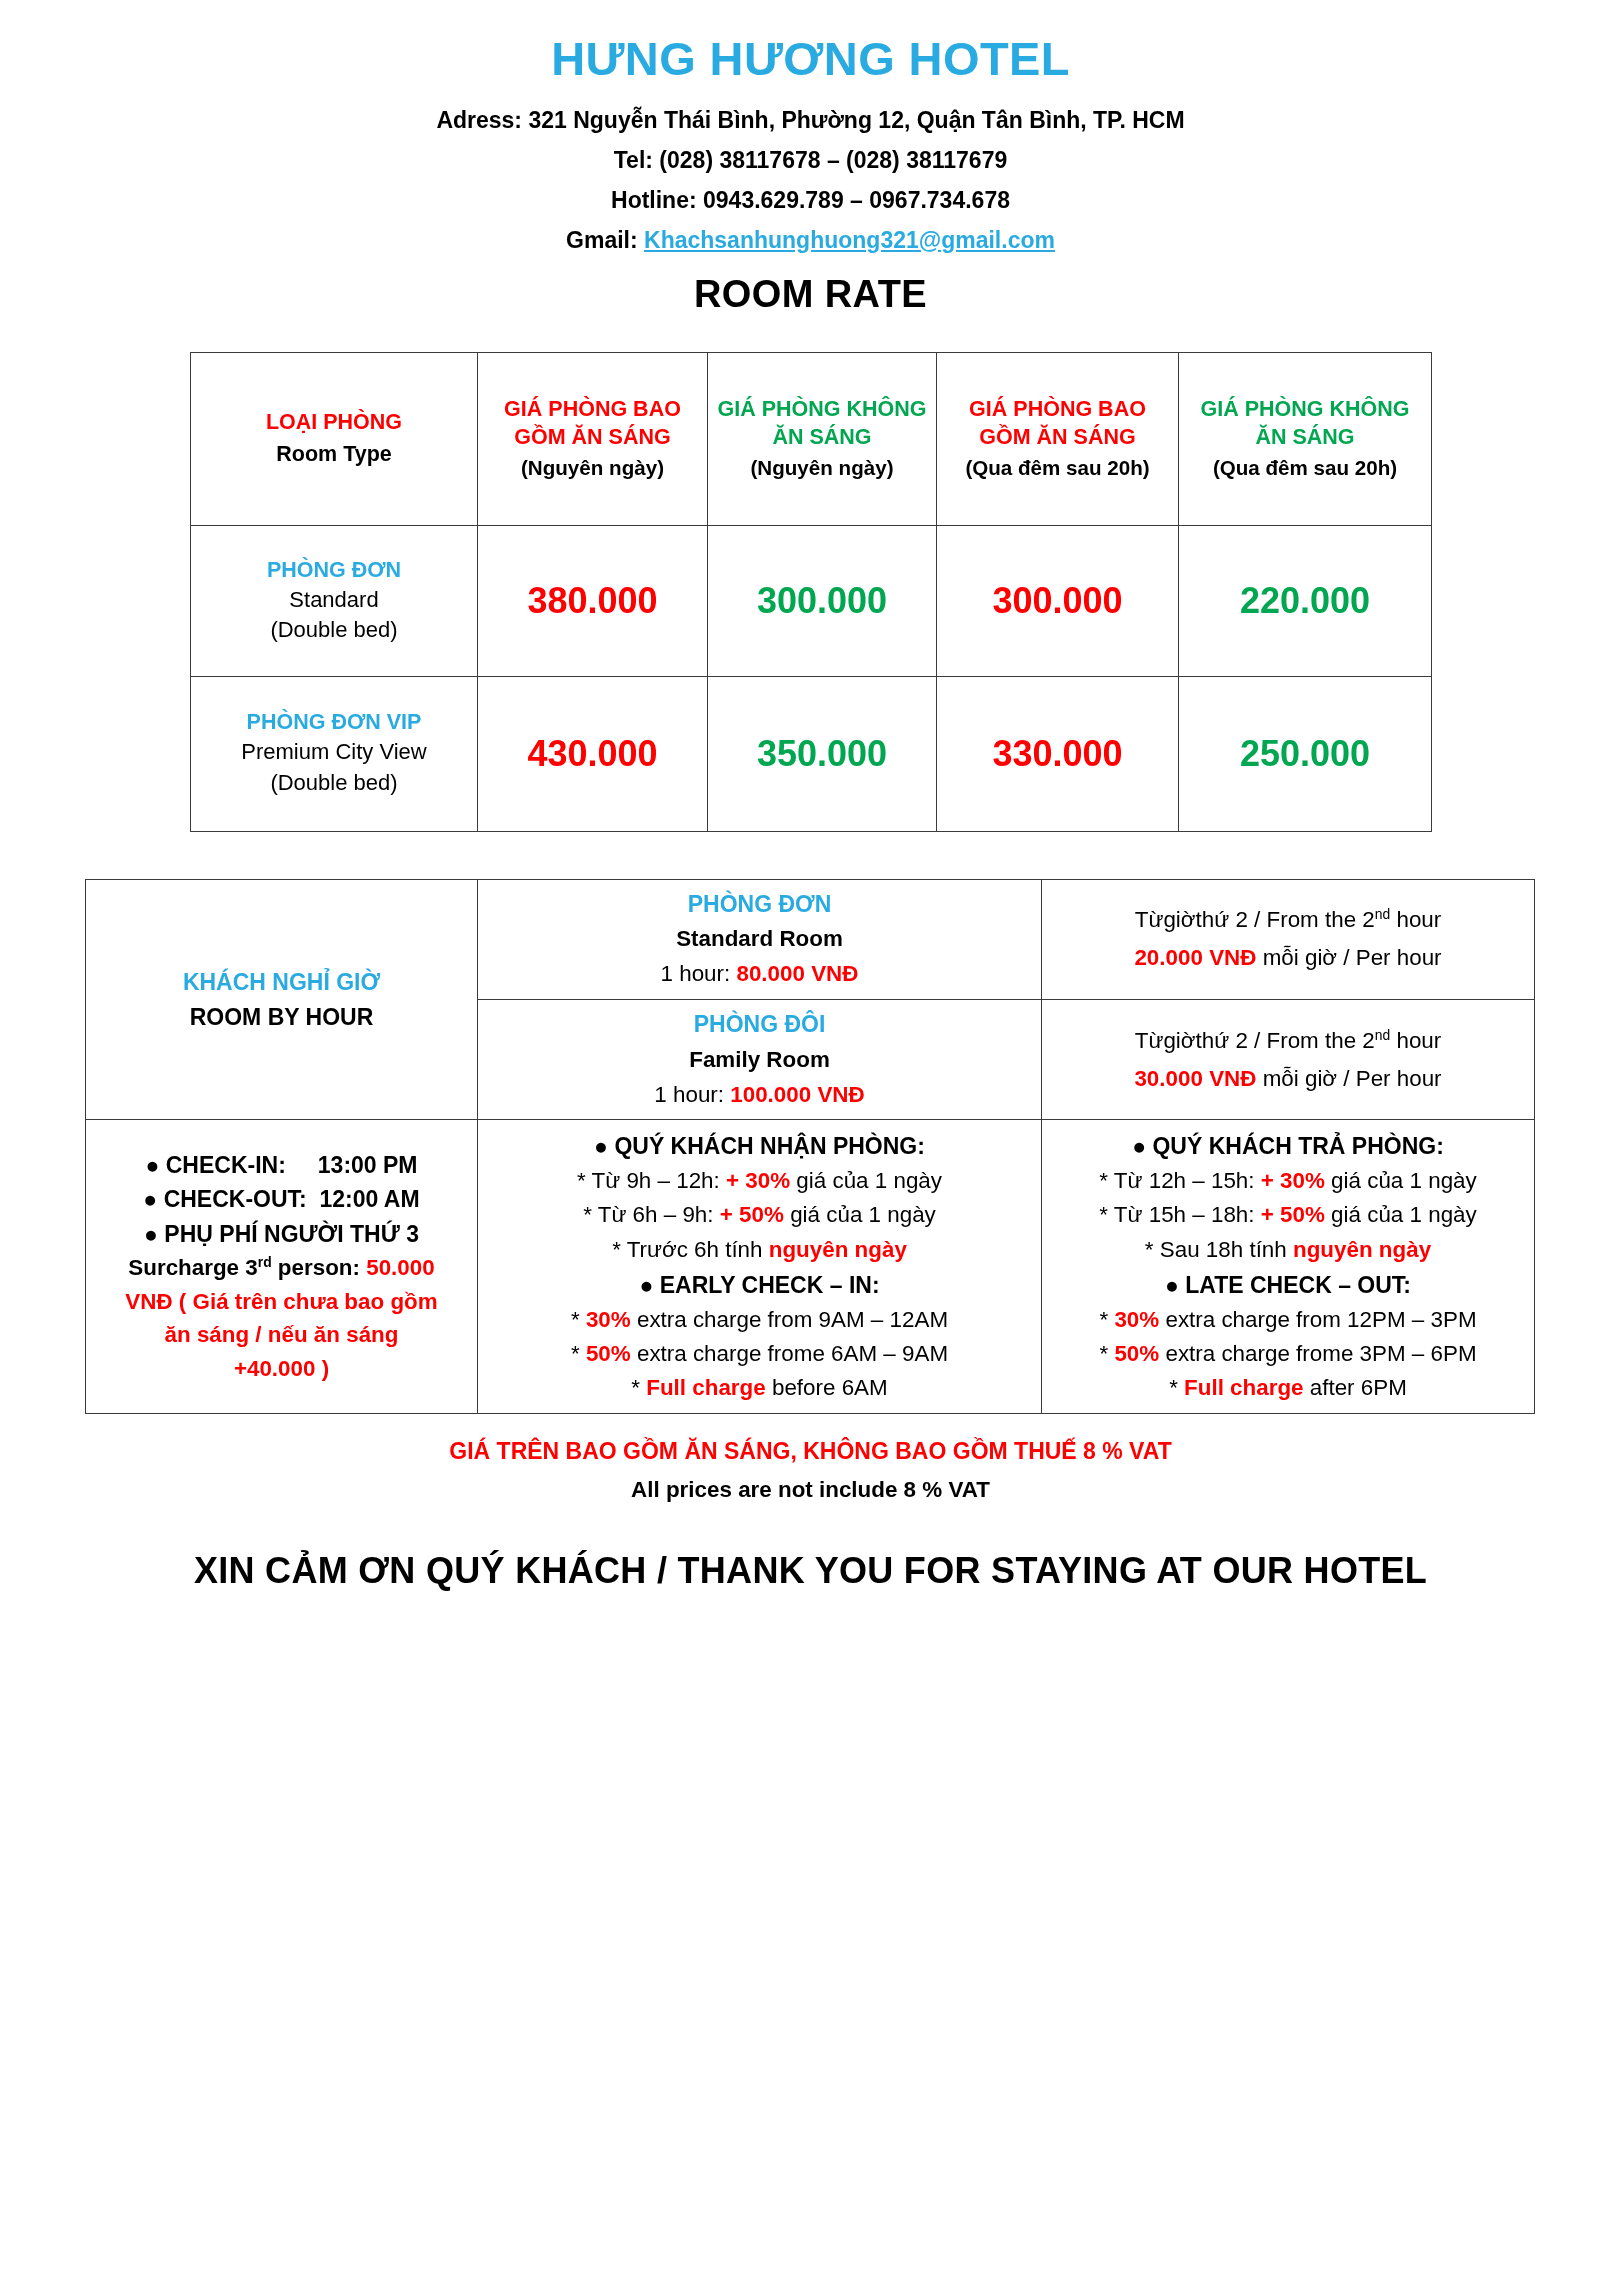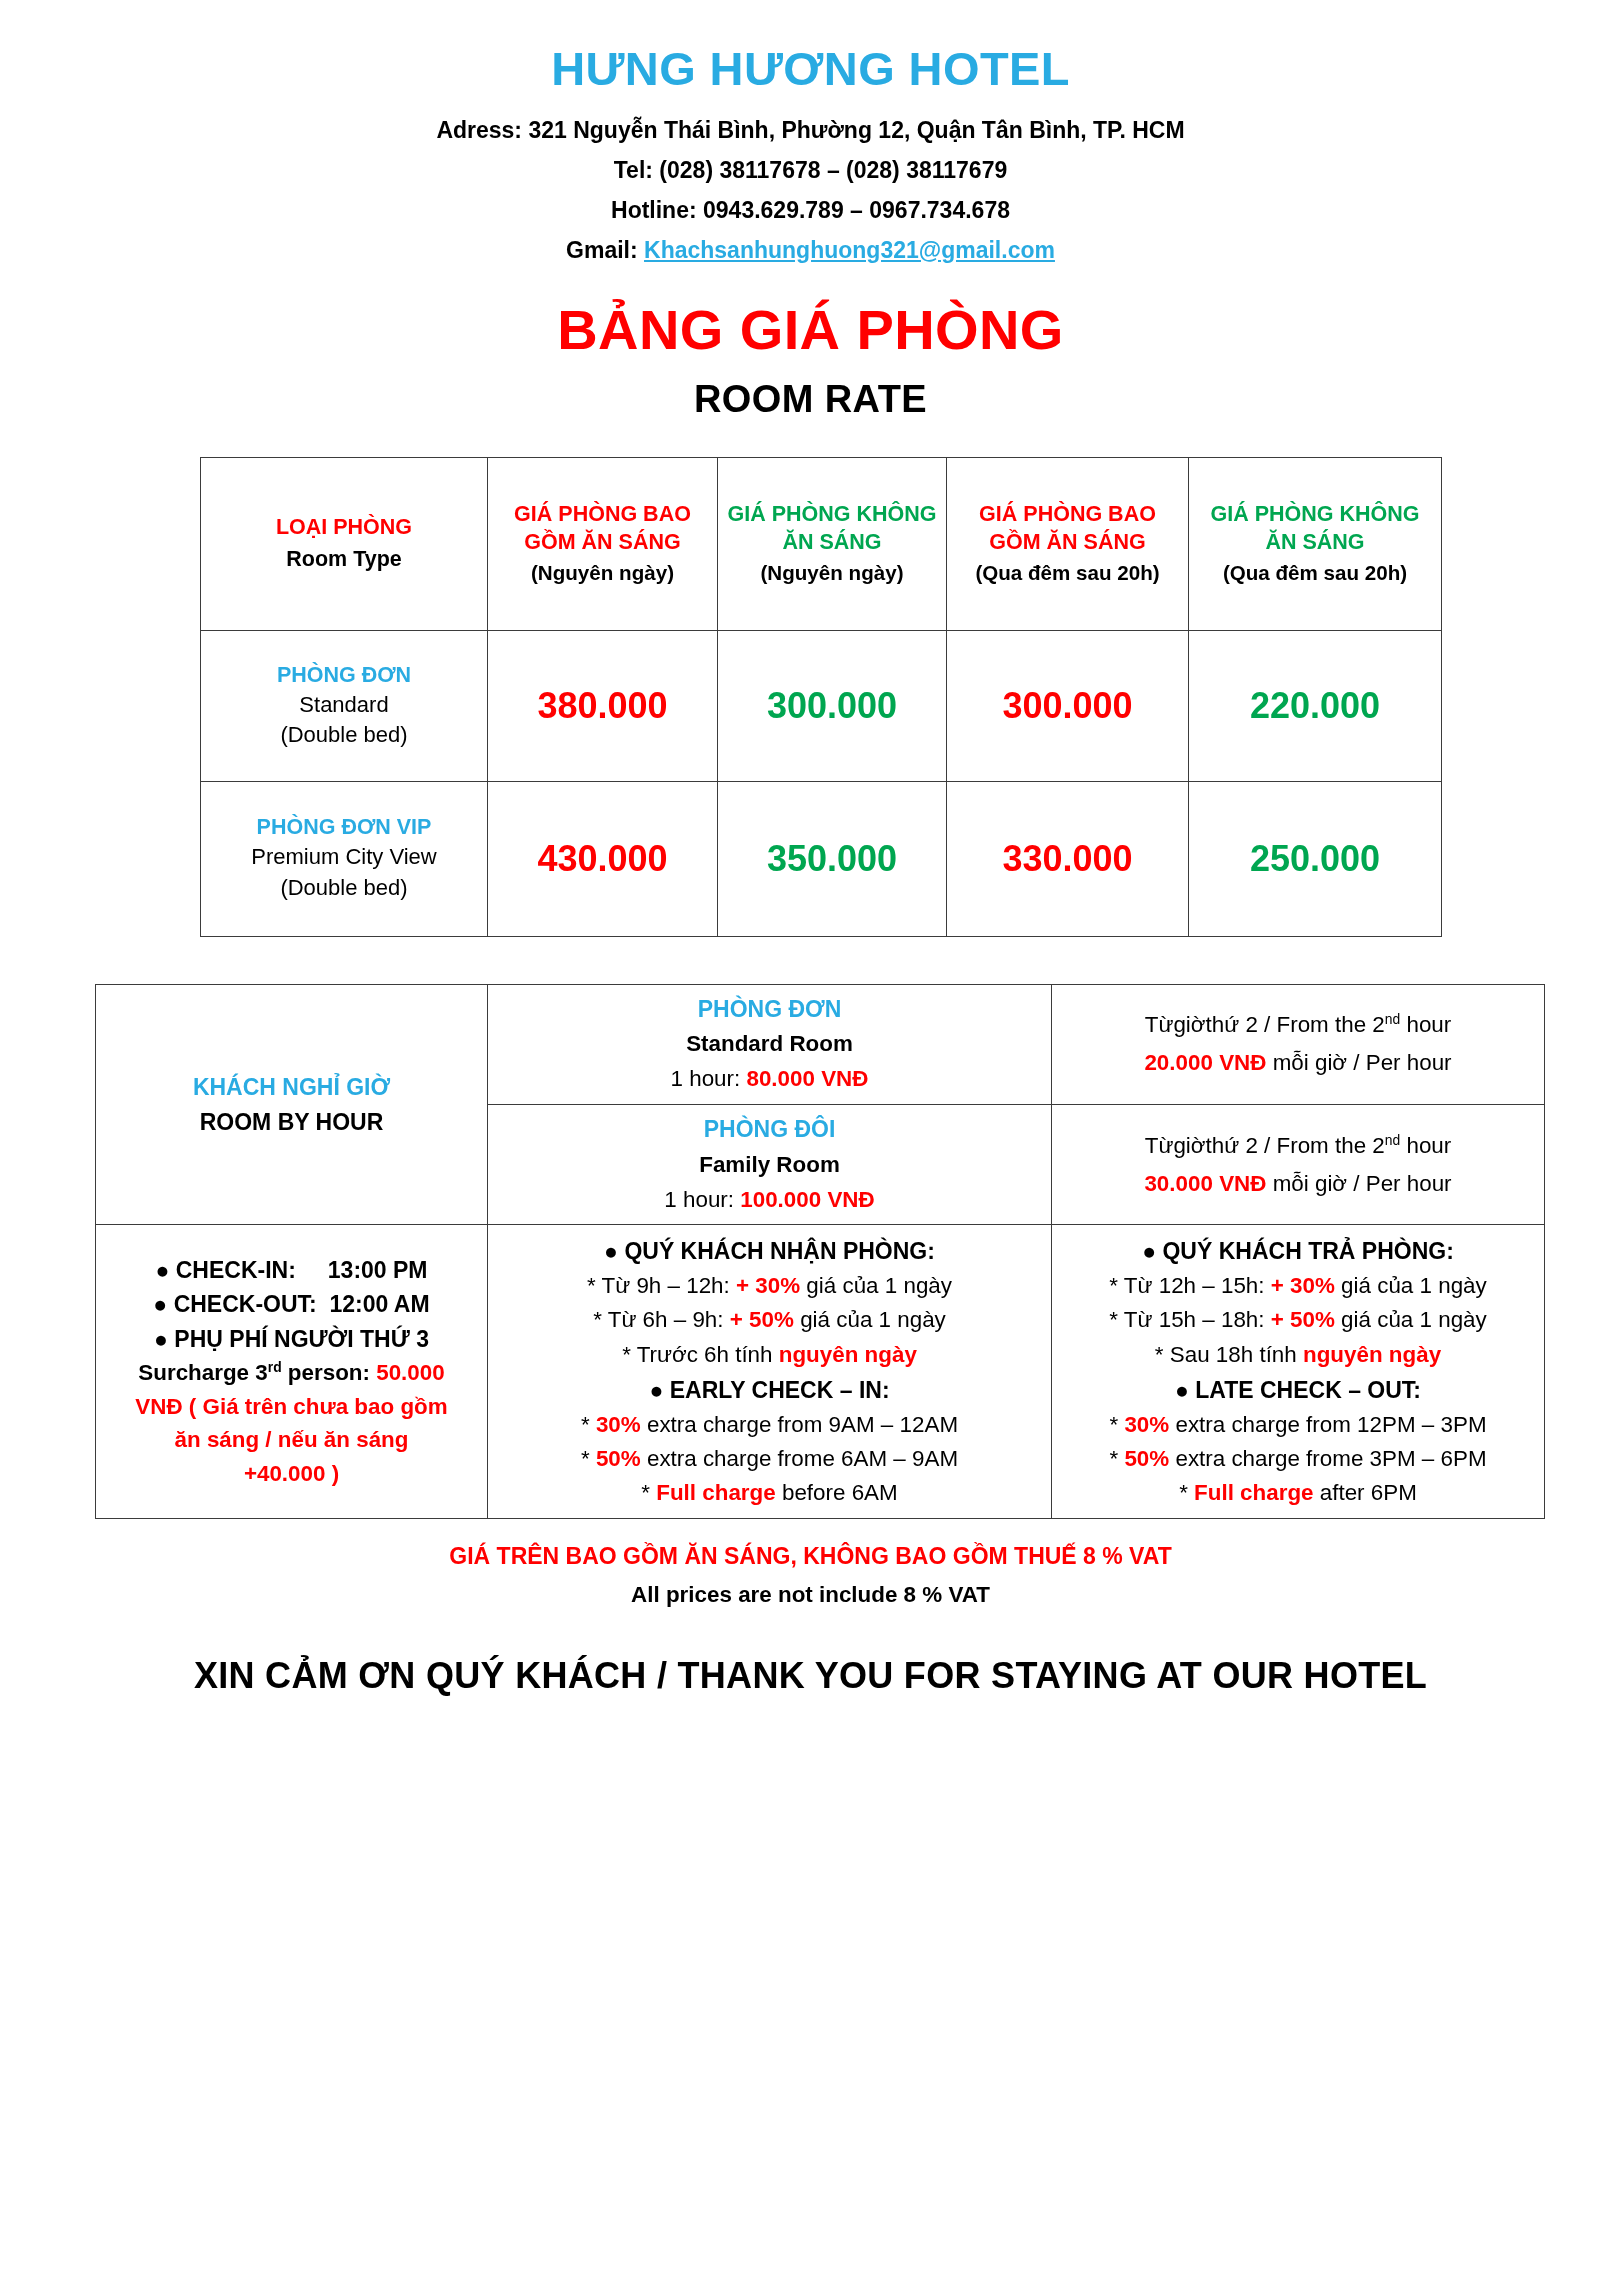--- a/index.html
+++ b/index.html
@@ -13,21 +13,21 @@
     font-family: "Liberation Sans", sans-serif;
     color: #000000;
     position: relative;
     overflow: hidden;
   }
   .page {
     width: 1621px;
     height: 2293px;
     position: relative;
     box-sizing: border-box;
-    padding: 10px;
+    padding: 0;
   }
 
   
   .hotel-name {
     text-align: center;
     color: #29ABE2;
     font-size: 47px;
     font-weight: bold;
     letter-spacing: 0.4px;
     padding-top: 34px;
@@ -266,21 +266,20 @@
 <div class="page">
 
   <div class="hotel-name">HƯNG HƯƠNG HOTEL</div>
   <div class="contact-line first">Adress: 321 Nguyễn Thái Bình, Phường 12, Quận Tân Bình, TP. HCM</div>
   <div class="contact-line">Tel: (028) 38117678 – (028) 38117679</div>
   <div class="contact-line">Hotline: 0943.629.789 – 0967.734.678</div>
   <div class="contact-line">
     <span class="gmail-label">Gmail: </span><span class="gmail-value">Khachsanhunghuong321@gmail.com</span>
   </div>
 
-  <div class="main-title">BẢNG GIÁ PHÒNG</div>
   <div class="sub-title">ROOM RATE</div>
 
   <div class="rate-table-wrap">
     <table class="rate-table">
       <colgroup>
         <col class="col-type">
           <col class="col-c1">
           <col class="col-c2">
           <col class="col-c3">
           <col class="col-c4">

